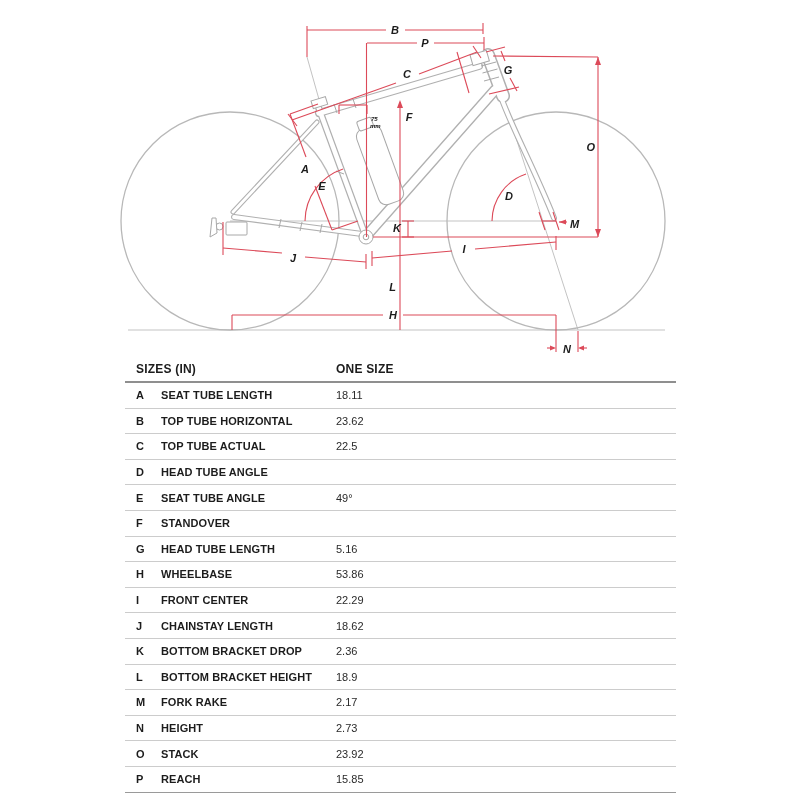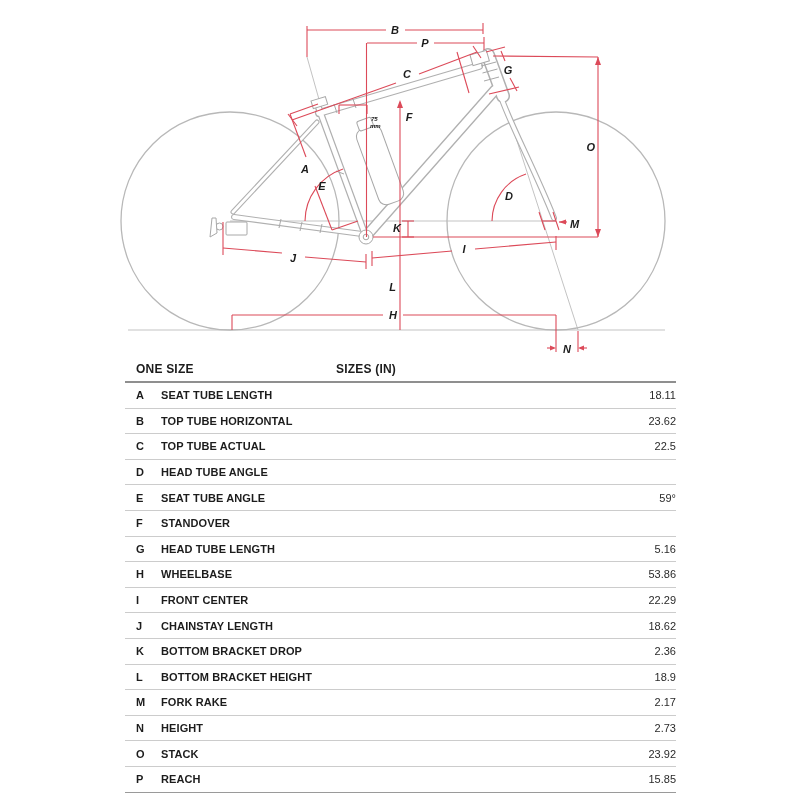--- a/index.html
+++ b/index.html
@@ -12,21 +12,21 @@
              font-style:italic;font-weight:bold;font-size:6px;fill:#1c1c1c;}
   .geo-table{position:absolute;left:125px;top:357px;width:551px;}
   .geo-head{display:grid;grid-template-columns:200px 1fr;align-items:center;
             height:24px;padding-left:11px;border-bottom:2px solid #8f8f8f;
             font-size:12px;font-weight:bold;letter-spacing:.2px;}
   .geo-row{display:grid;grid-template-columns:25px 175px 1fr;align-items:center;
            height:24.6px;padding-left:11px;border-bottom:1px solid #cccccc;
            font-size:11px;}
   .geo-row:last-child{border-bottom:1px solid #9a9a9a;}
   .c-letter,.c-name{font-weight:bold;letter-spacing:.1px;}
-  .c-val{font-weight:normal;color:#2a2a2a;text-align:right;}
+  .c-val{font-weight:normal;color:#2a2a2a;}
 </style>
 </head>
 <body>
 
 <div class="stage">
 
   <svg width="800" height="358" viewBox="0 0 800 358">
 
     <g stroke="#c3c3c3" stroke-width="1" fill="none">
       <line x1="128" y1="330" x2="665" y2="330"></line>
@@ -181,22 +181,22 @@
       <text class="dim-label" x="567" y="353">N</text>
       <text class="dim-label" x="595" y="151" text-anchor="end">O</text>
       <text class="dim-label" x="425" y="47">P</text>
       <text class="dim-label-sm" x="371" y="121" text-anchor="start">75</text>
       <text class="dim-label-sm" x="370" y="128" text-anchor="start">mm</text>
     </g>
   </svg>
 
   <div class="geo-table">
     <div class="geo-head">
+      <div>SIZES (IN)</div>
       <div>ONE SIZE</div>
-      <div>SIZES (IN)</div>
     </div>
     <div id="rows">
   <div class="geo-row">
     <div class="c-letter">A</div>
     <div class="c-name">SEAT TUBE LENGTH</div>
     <div class="c-val">18.11</div>
   </div>
 
   <div class="geo-row">
     <div class="c-letter">B</div>
@@ -211,21 +211,21 @@
   </div>
 
   <div class="geo-row">
     <div class="c-letter">D</div>
     <div class="c-name">HEAD TUBE ANGLE</div>
   </div>
 
   <div class="geo-row">
     <div class="c-letter">E</div>
     <div class="c-name">SEAT TUBE ANGLE</div>
-    <div class="c-val">59°</div>
+    <div class="c-val">49°</div>
   </div>
 
   <div class="geo-row">
     <div class="c-letter">F</div>
     <div class="c-name">STANDOVER</div>
   </div>
 
   <div class="geo-row">
     <div class="c-letter">G</div>
     <div class="c-name">HEAD TUBE LENGTH</div>

